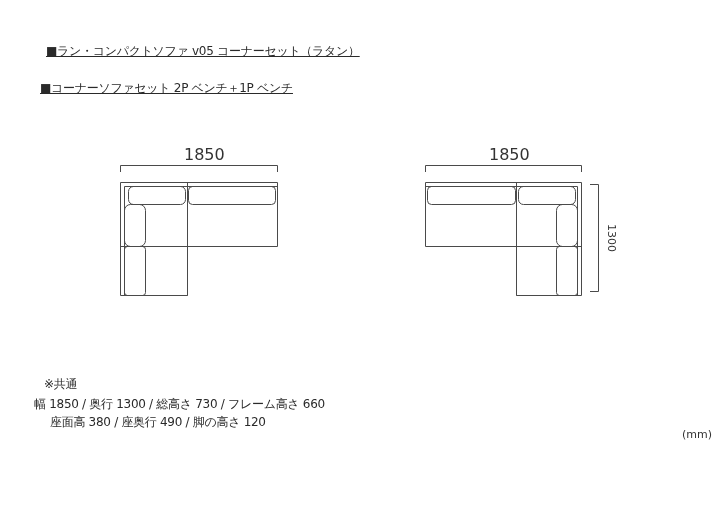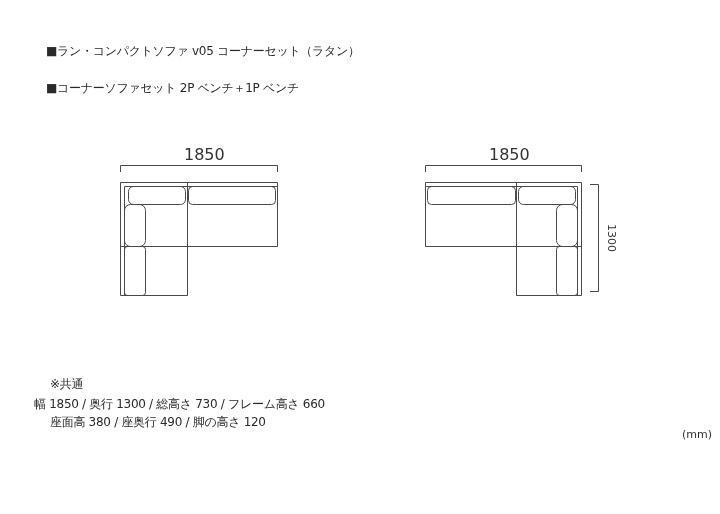--- a/index.html
+++ b/index.html
@@ -1,29 +1,29 @@
 <!DOCTYPE html>
 <html><head>
 <meta charset="utf-8">
 <style>
   html, body { margin: 0; padding: 0; background: #ffffff; }
   body { width: 720px; height: 514px; position: relative; overflow: hidden;
          font-family: "DejaVu Sans", sans-serif; color: #333333; }
-  .title { position: absolute; font-size: 12px; white-space: nowrap; letter-spacing: -0.3px; color: #2a2a2a; }
+  .title { position: absolute; font-size: 12px; white-space: nowrap; letter-spacing: -0.3px; color: #2a2a2a; text-decoration: underline; }
   .dim-label { position: absolute; font-size: 16px; color: #333; white-space: nowrap; }
   .spec { position: absolute; font-size: 12px; color: #2a2a2a; white-space: nowrap; letter-spacing: -0.3px; }
   .unit { position: absolute; font-size: 11px; color: #333; white-space: nowrap; }
   svg { position: absolute; left: 0; top: 0; }
   .v-label { position: absolute; font-size: 11px; color: #333; transform: rotate(90deg); transform-origin: left top; white-space: nowrap; }
 </style>
 </head>
 <body>
 
 <div class="title" style="left:46px; top:43px;">■ラン・コンパクトソファ v05 コーナーセット（ラタン）</div>
-<div class="title" style="left:46px; top:80px;">■コーナーソファセット 2P ベンチ＋1P ベンチ</div>
+<div class="title" style="left:40px; top:80px;">■コーナーソファセット 2P ベンチ＋1P ベンチ</div>
 
 <div class="dim-label" style="left:184px; top:145px;">1850</div>
 <div class="dim-label" style="left:489px; top:145px;">1850</div>
 <div class="v-label" style="left:618px; top:224px;">1300</div>
 
 <svg width="720" height="514" viewBox="0 0 720 514">
   <g fill="none" stroke="#4a4a4a" stroke-width="1">
 
     <g>
       <path d="M120.5 172 V165.5 H277.5 V172"></path>
@@ -63,17 +63,17 @@
       <rect x="427.5" y="186.5" width="88" height="18" rx="4"></rect>
       <rect x="518.5" y="186.5" width="57" height="18" rx="5"></rect>
     </g>
     <g>
       <rect x="556.5" y="204.5" width="21" height="42" rx="6"></rect>
       <rect x="556.5" y="246.5" width="21" height="49" rx="3"></rect>
     </g>
   </g>
 </svg>
 
-<div class="spec" style="left:50px; top:376px;">※共通</div>
+<div class="spec" style="left:44px; top:376px;">※共通</div>
 <div class="spec" style="left:34px; top:396px;">幅 1850 / 奥行 1300 / 総高さ 730 / フレーム高さ 660</div>
 <div class="spec" style="left:50px; top:414px;">座面高 380 / 座奥行 490 / 脚の高さ 120</div>
 
 <div class="unit" style="left:682px; top:428px;">(mm)</div>
 
 </body></html>

